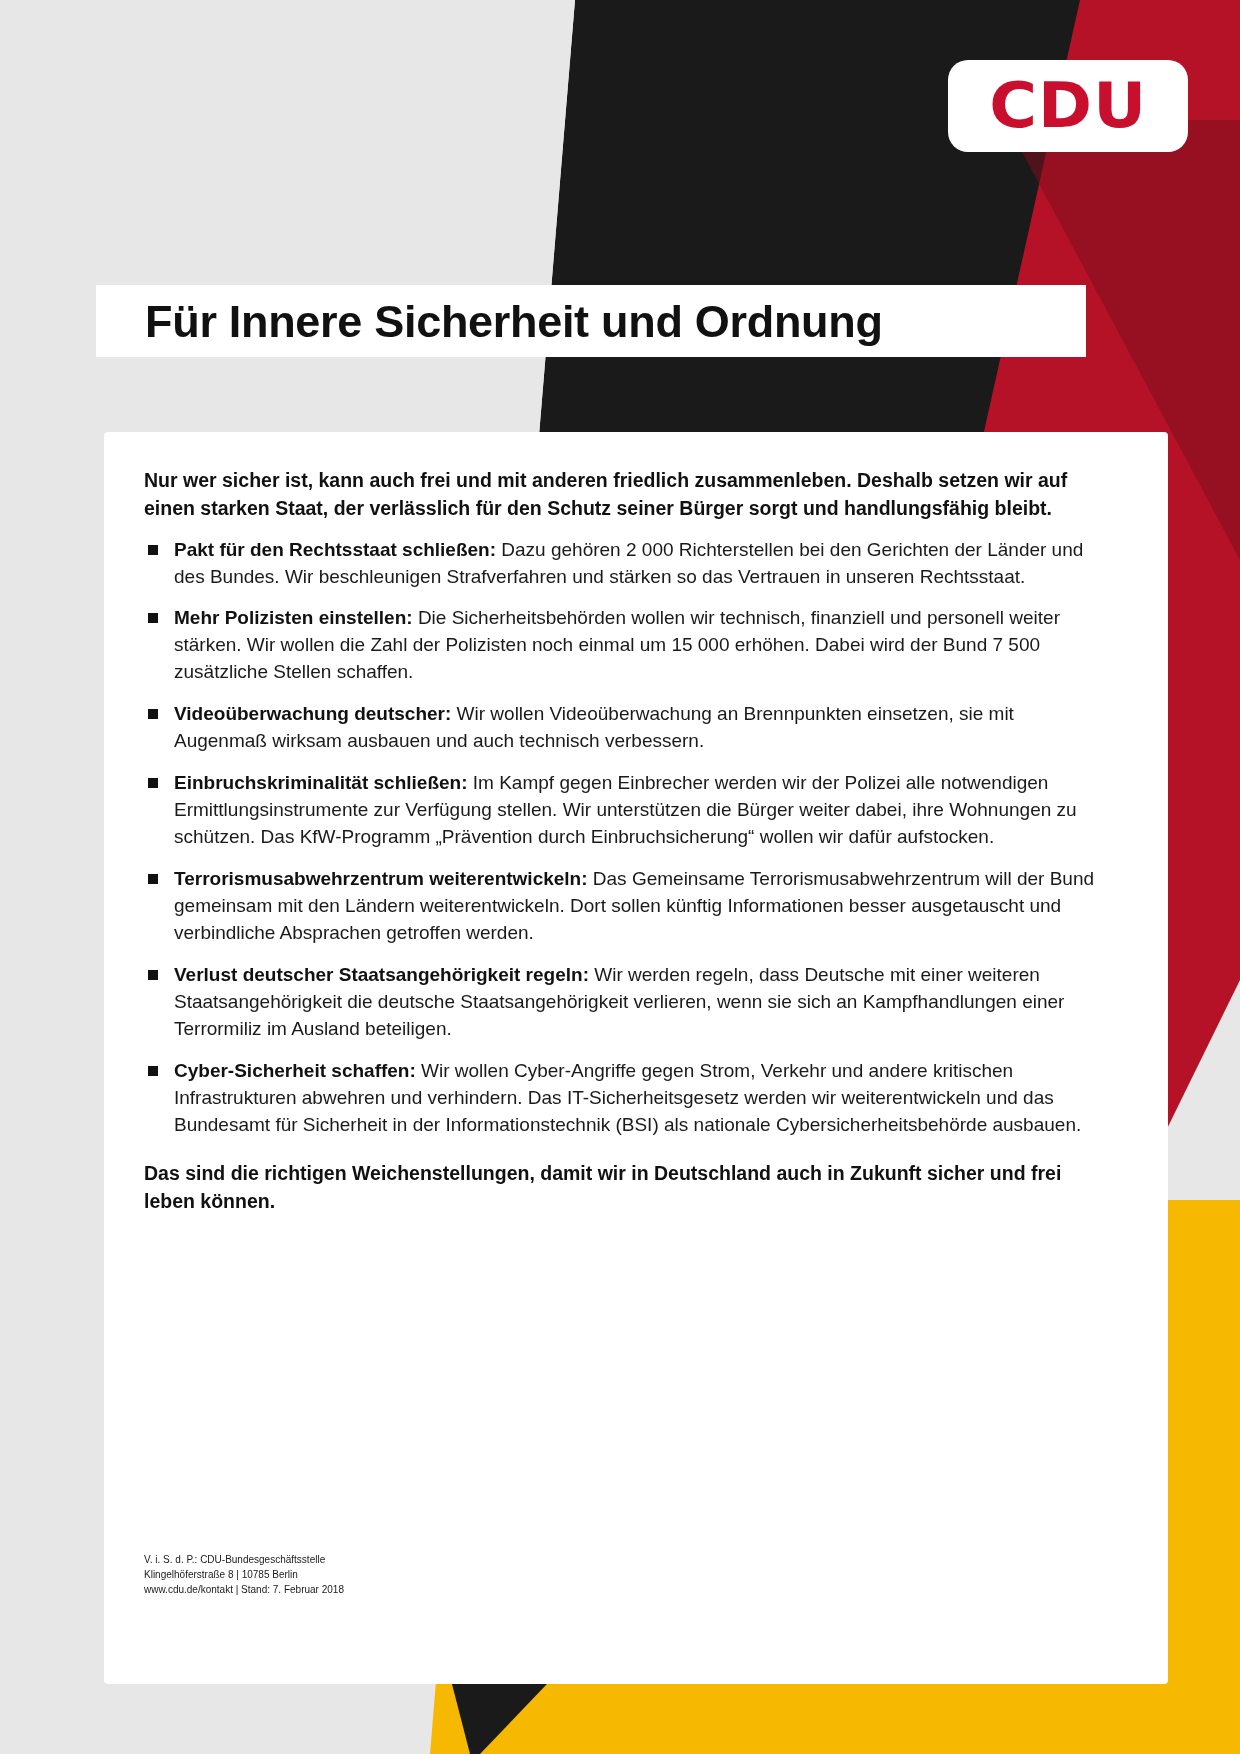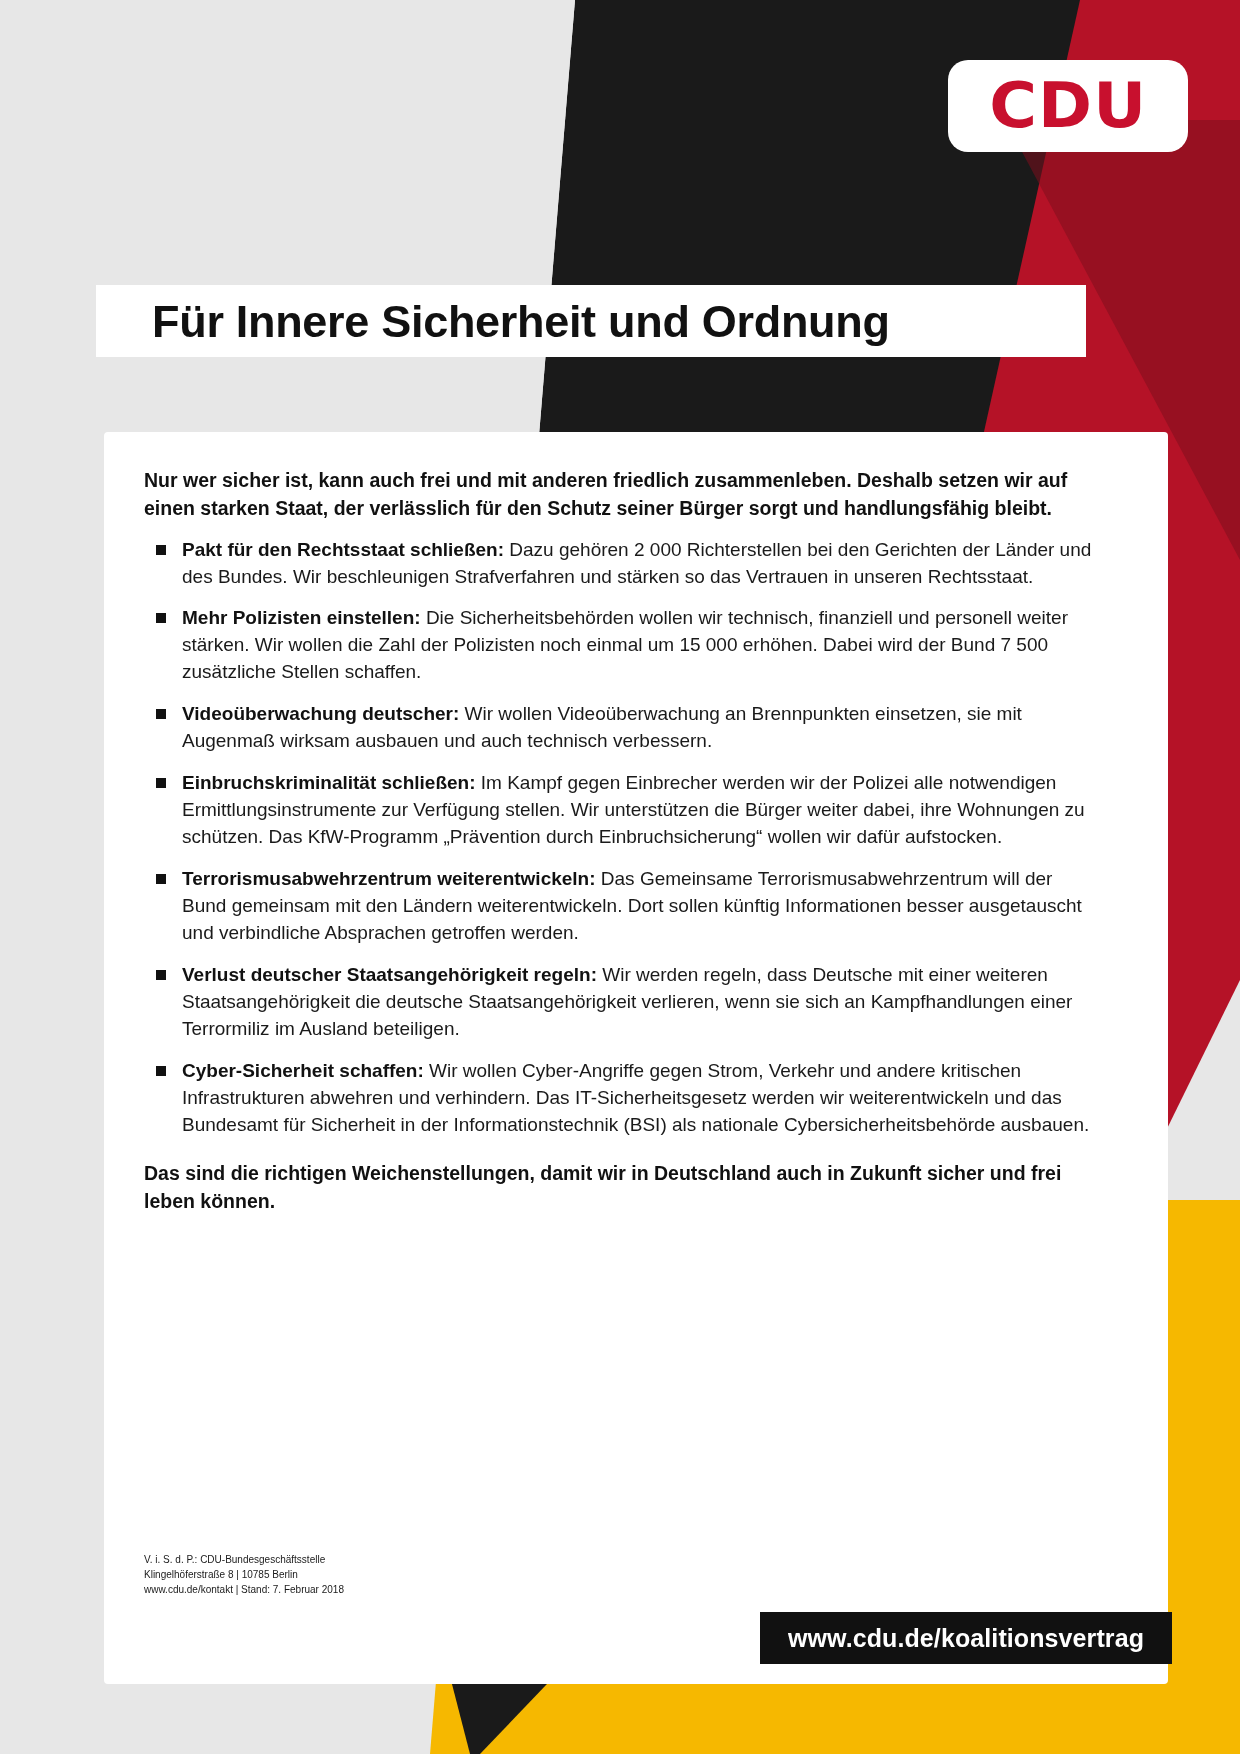--- a/index.html
+++ b/index.html
@@ -54,21 +54,21 @@
     position: absolute;
     top: 285px;
     left: 96px;
     width: 990px;
     height: 72px;
     background: #ffffff;
     display: flex;
     align-items: center;
   }
   .headline-band h1 {
-    margin: 16px;
+    margin: 9px;
     padding-left: 40px;
     font-size: 45px;
     font-weight: bold;
     color: #111111;
     letter-spacing: -0.3px;
     line-height: 1;
   }
 
   
   .card {
@@ -92,21 +92,21 @@
     font-size: 19.5px;
     font-weight: bold;
     line-height: 1.45;
     color: #111111;
     margin: 0;
   }
   .lead { margin-bottom: 14px; }
 
   ul.points {
     list-style: none;
-    margin: 12px;
+    margin: 4px;
     padding: 0;
   }
   ul.points li {
     position: relative;
     padding-left: 26px;
     margin-bottom: 15px;
     font-size: 19px;
     line-height: 1.42;
     color: #1a1a1a;
   }
@@ -207,17 +207,14 @@
       <p class="closing">Das sind die richtigen Weichenstellungen, damit wir in Deutschland auch in Zukunft sicher und frei leben können.</p>
     </div>
   </div>
 
   <div class="imprint">
     <div>V. i. S. d. P.: CDU-Bundesgeschäftsstelle</div>
     <div>Klingelhöferstraße 8 | 10785 Berlin</div>
     <div>www.cdu.de/kontakt | Stand: 7. Februar 2018</div>
   </div>
 
-  <div class="url-bar">
-    <span class="url-text">www.cdu.de/koalitionsvertrag</span>
-  </div>
 
 </div>
 
 </body></html>

